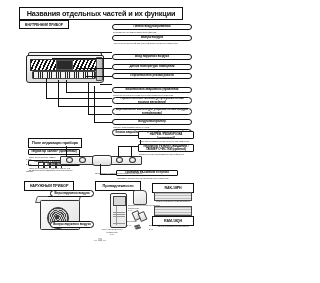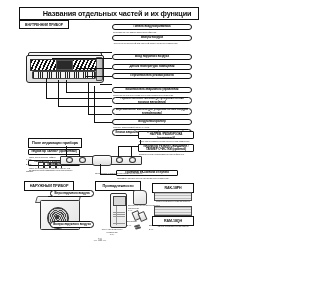--- a/index.html
+++ b/index.html
@@ -12,21 +12,20 @@
     position:relative;
   }
   .page{position:absolute;inset:0;}
 
   
   .title-bar{
     position:absolute;left:19px;top:7px;width:162px;height:11px;
     border:1px solid #111;
     display:flex;align-items:center;justify-content:center;
     background:#fff;
-    padding-left:16px;
   }
   .title-bar span{
     font-size:7.3px;font-weight:bold;letter-spacing:-0.15px;
     white-space:nowrap;
   }
   .subtitle-bar{
     position:absolute;left:19px;top:20px;width:48px;height:7px;
     border:1px solid #111;background:#fff;
     display:flex;align-items:center;justify-content:center;
   }

